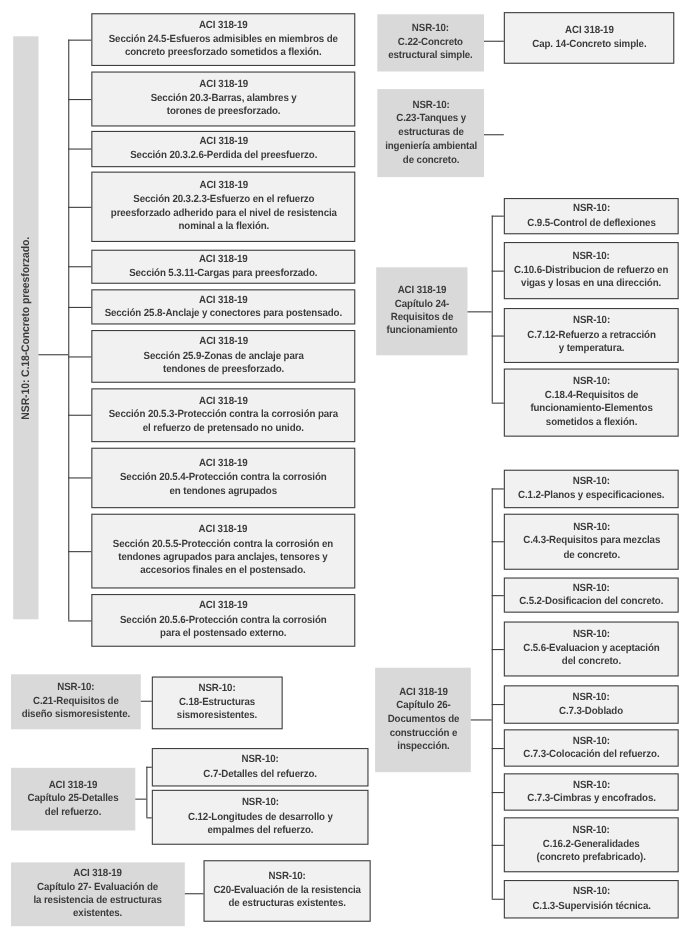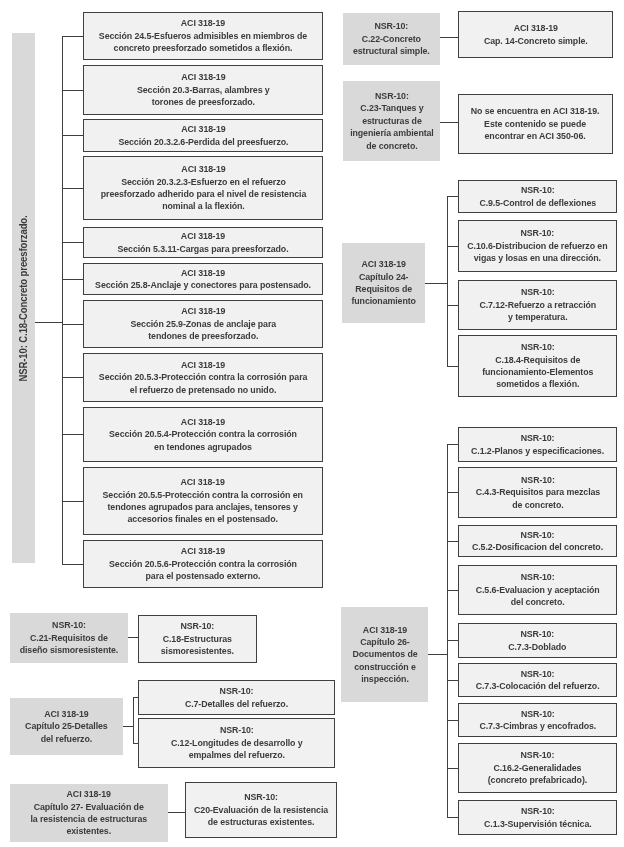--- a/index.html
+++ b/index.html
@@ -114,25 +114,20 @@
     </div>
   <div class="hl" style="left:440px;top:37px;width:18px;"></div>
 
   <div class="box cat" style="left:343px;top:81px;width:97px;height:80px;">
       <span class="t">NSR-10:
 C.23-Tanques y
 estructuras de
 ingeniería ambiental
 de concreto.</span>
     </div>
-  <div class="box bor" style="left:458px;top:94px;width:155px;height:60px;">
-      <span class="t">No se encuentra en ACI 318-19.
-Este contenido se puede
-encontrar en ACI 350-06.</span>
-    </div>
   <div class="hl" style="left:440px;top:122px;width:18px;"></div>
 
   <div class="box cat" style="left:342px;top:243px;width:83px;height:80px;">
       <span class="t">ACI 318-19
 Capítulo 24-
 Requisitos de
 funcionamiento</span>
     </div>
   <div class="box bor" style="left:458px;top:180px;width:159px;height:33px;">
       <span class="t">NSR-10:

